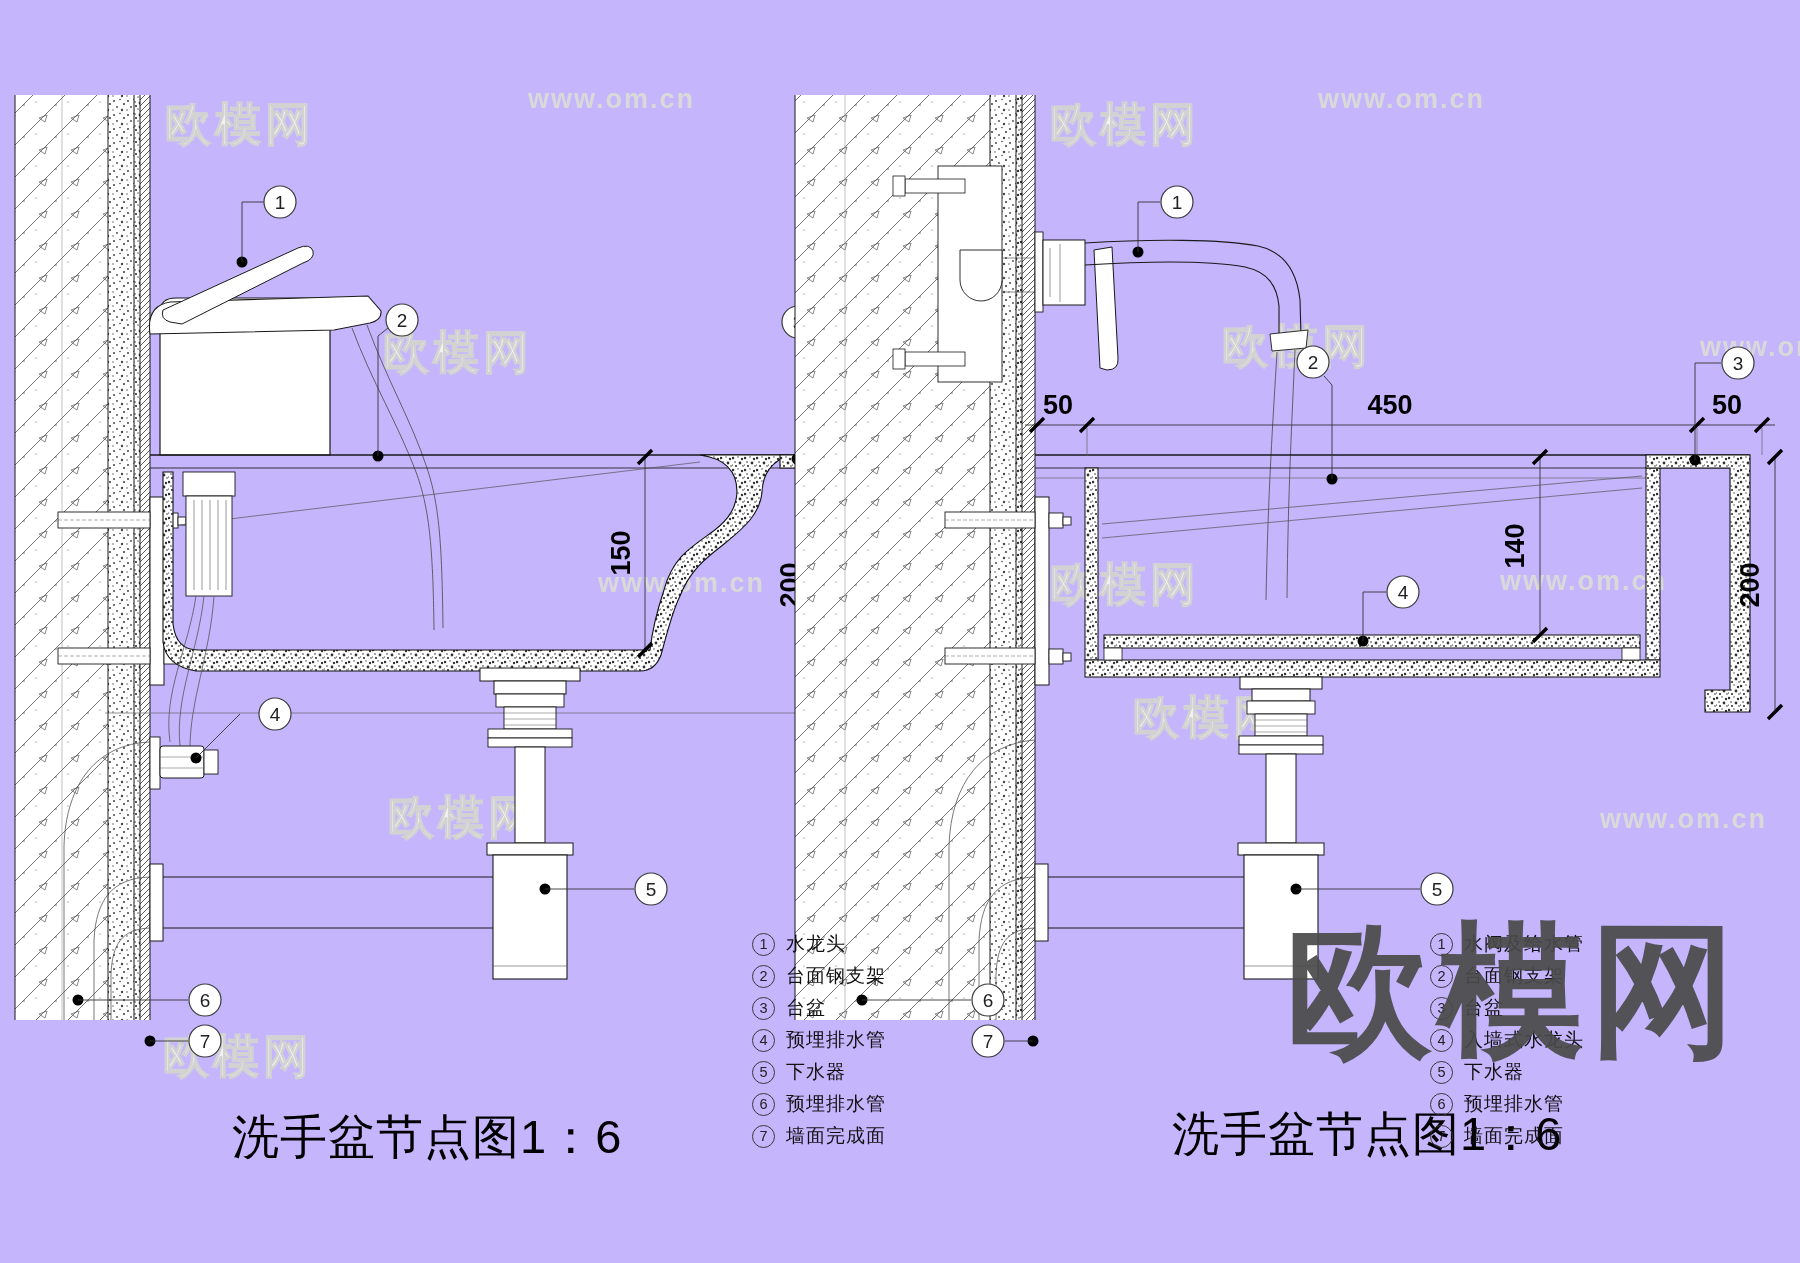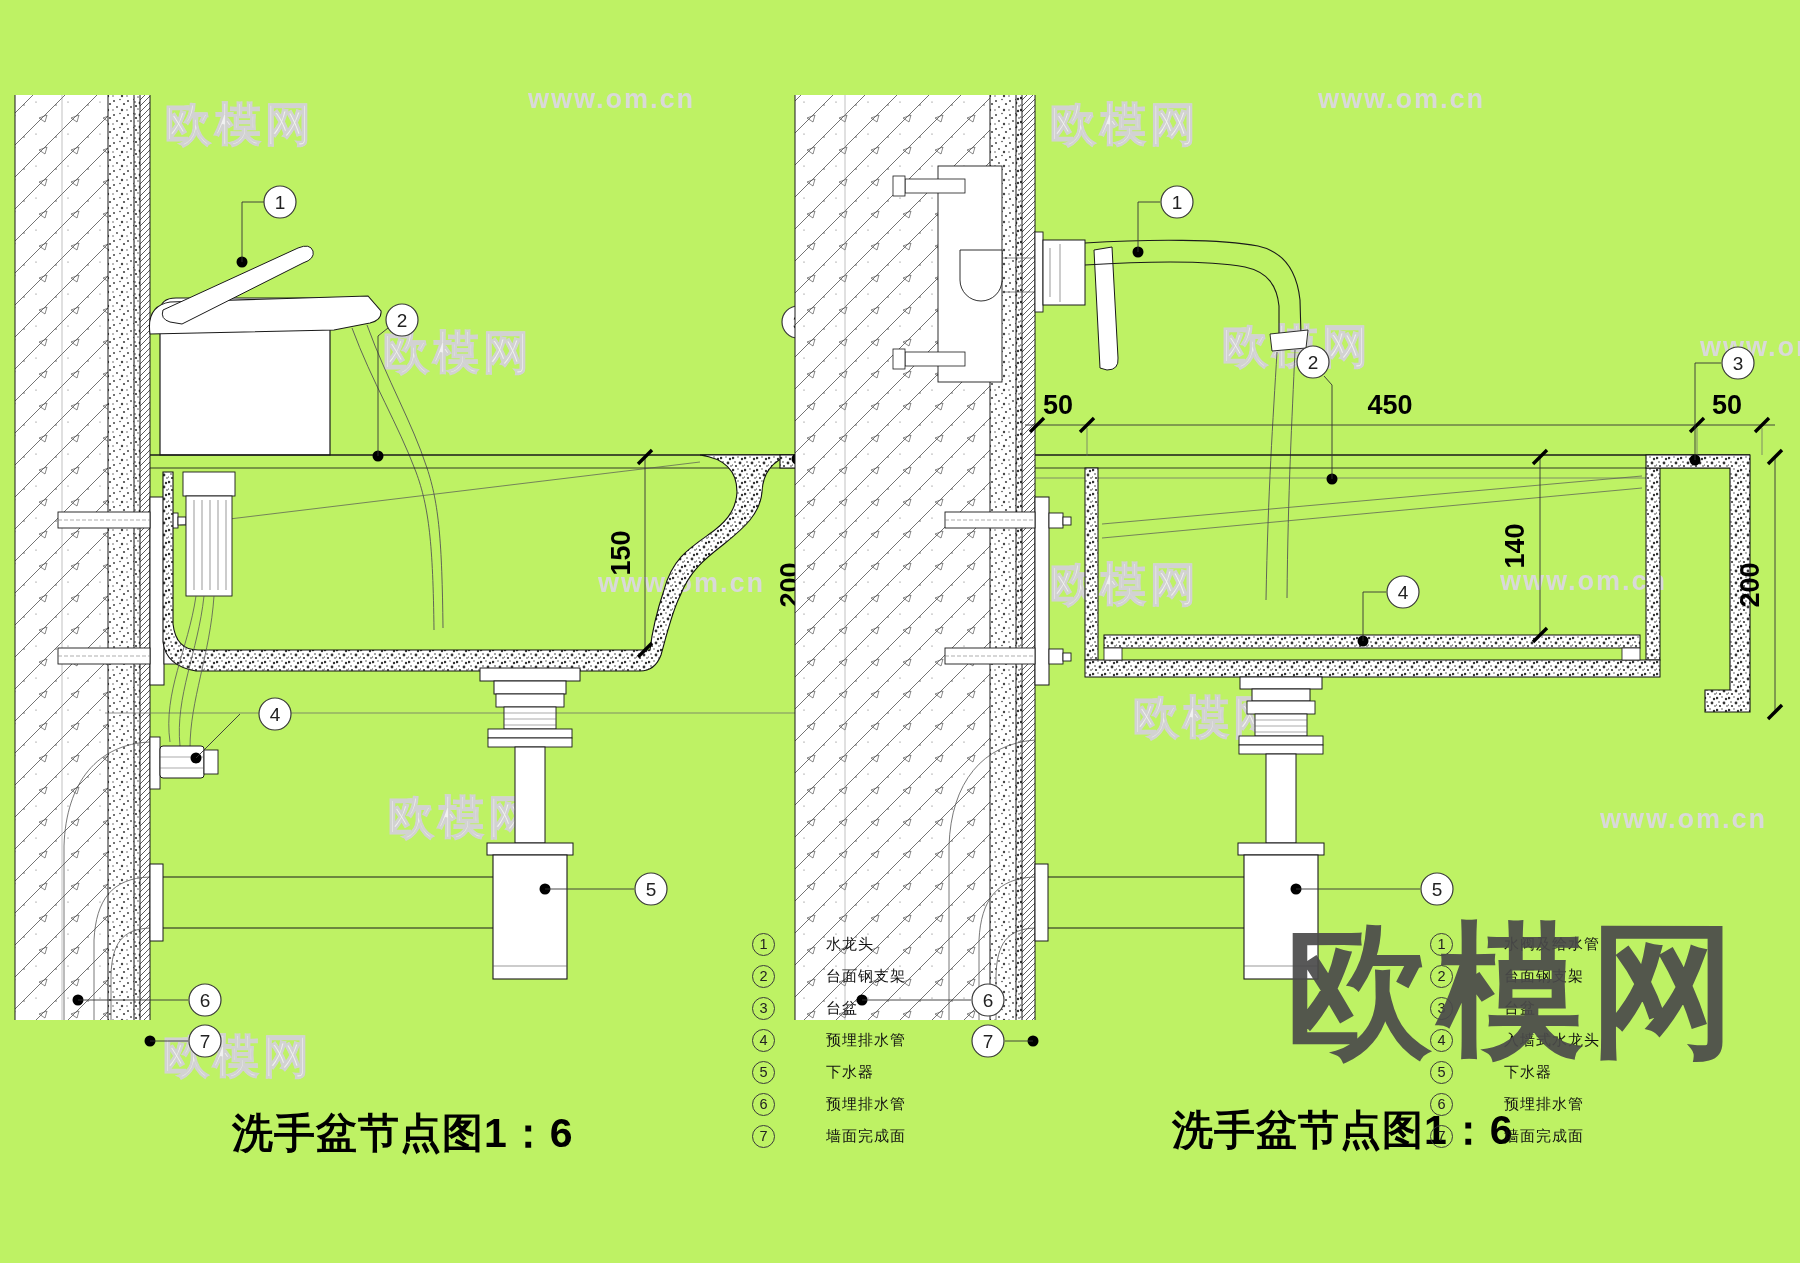--- a/index.html
+++ b/index.html
@@ -1,23 +1,23 @@
 <!DOCTYPE html>
 <html><head>
 <meta charset="utf-8">
 <style>
   html,body{margin:0;padding:0;background:#ffffff;}
   body{font-family:"Liberation Sans","DejaVu Sans",sans-serif;}
-  .stage{position:relative;width:1800px;height:1263px;background:#bef264;overflow:hidden;}
+  .stage{position:relative;width:1800px;height:1263px;background:#c4b5fd;overflow:hidden;}
   .stage svg{position:absolute;left:0;top:0;z-index:1;}
-  .cad-title{position:absolute;z-index:2;font-weight:700;font-size:41px;color:#000;letter-spacing:1px;white-space:nowrap;}
+  .cad-title{position:absolute;z-index:2;font-weight:400;font-size:47px;color:#000;letter-spacing:1px;white-space:nowrap;}
   .legend{position:absolute;z-index:2;}
   .legend-row{display:flex;align-items:center;height:32px;gap:11px;}
   .lnum{display:inline-flex;align-items:center;justify-content:center;width:23px;height:23px;border:1.4px solid #3a3a3a;border-radius:50%;font-size:14.5px;color:#222;box-sizing:border-box;flex:0 0 auto;}
-  .ltext{font-size:15px;color:#111;white-space:nowrap;letter-spacing:1px;margin-left:40px;}
+  .ltext{font-size:19px;color:#111;white-space:nowrap;letter-spacing:1px;}
   .corner-wm{position:absolute;z-index:5;font-size:146px;font-weight:800;color:#4a4a4a;opacity:.92;letter-spacing:6px;line-height:1;white-space:nowrap;}
   .wmB{font-size:46px;font-weight:700;fill:#f1f1f1;stroke:#d2d2d2;stroke-width:1.1px;letter-spacing:4px;}
   .wmU{font-size:27px;font-weight:700;fill:#d9d9d9;letter-spacing:2px;}
   .dim{font-size:27px;font-weight:600;fill:#000;}
   .cnum{font-size:19px;fill:#222;}
   .ln{stroke:#1a1a1a;fill:none;}
   .thin{stroke:#555;fill:none;}
   .ldr{stroke:#333;stroke-width:.9;fill:none;}
   .ccirc{fill:#fff;stroke:#3a3a3a;stroke-width:1.2;}
   .tick{stroke:#000;stroke-width:3.4;}

